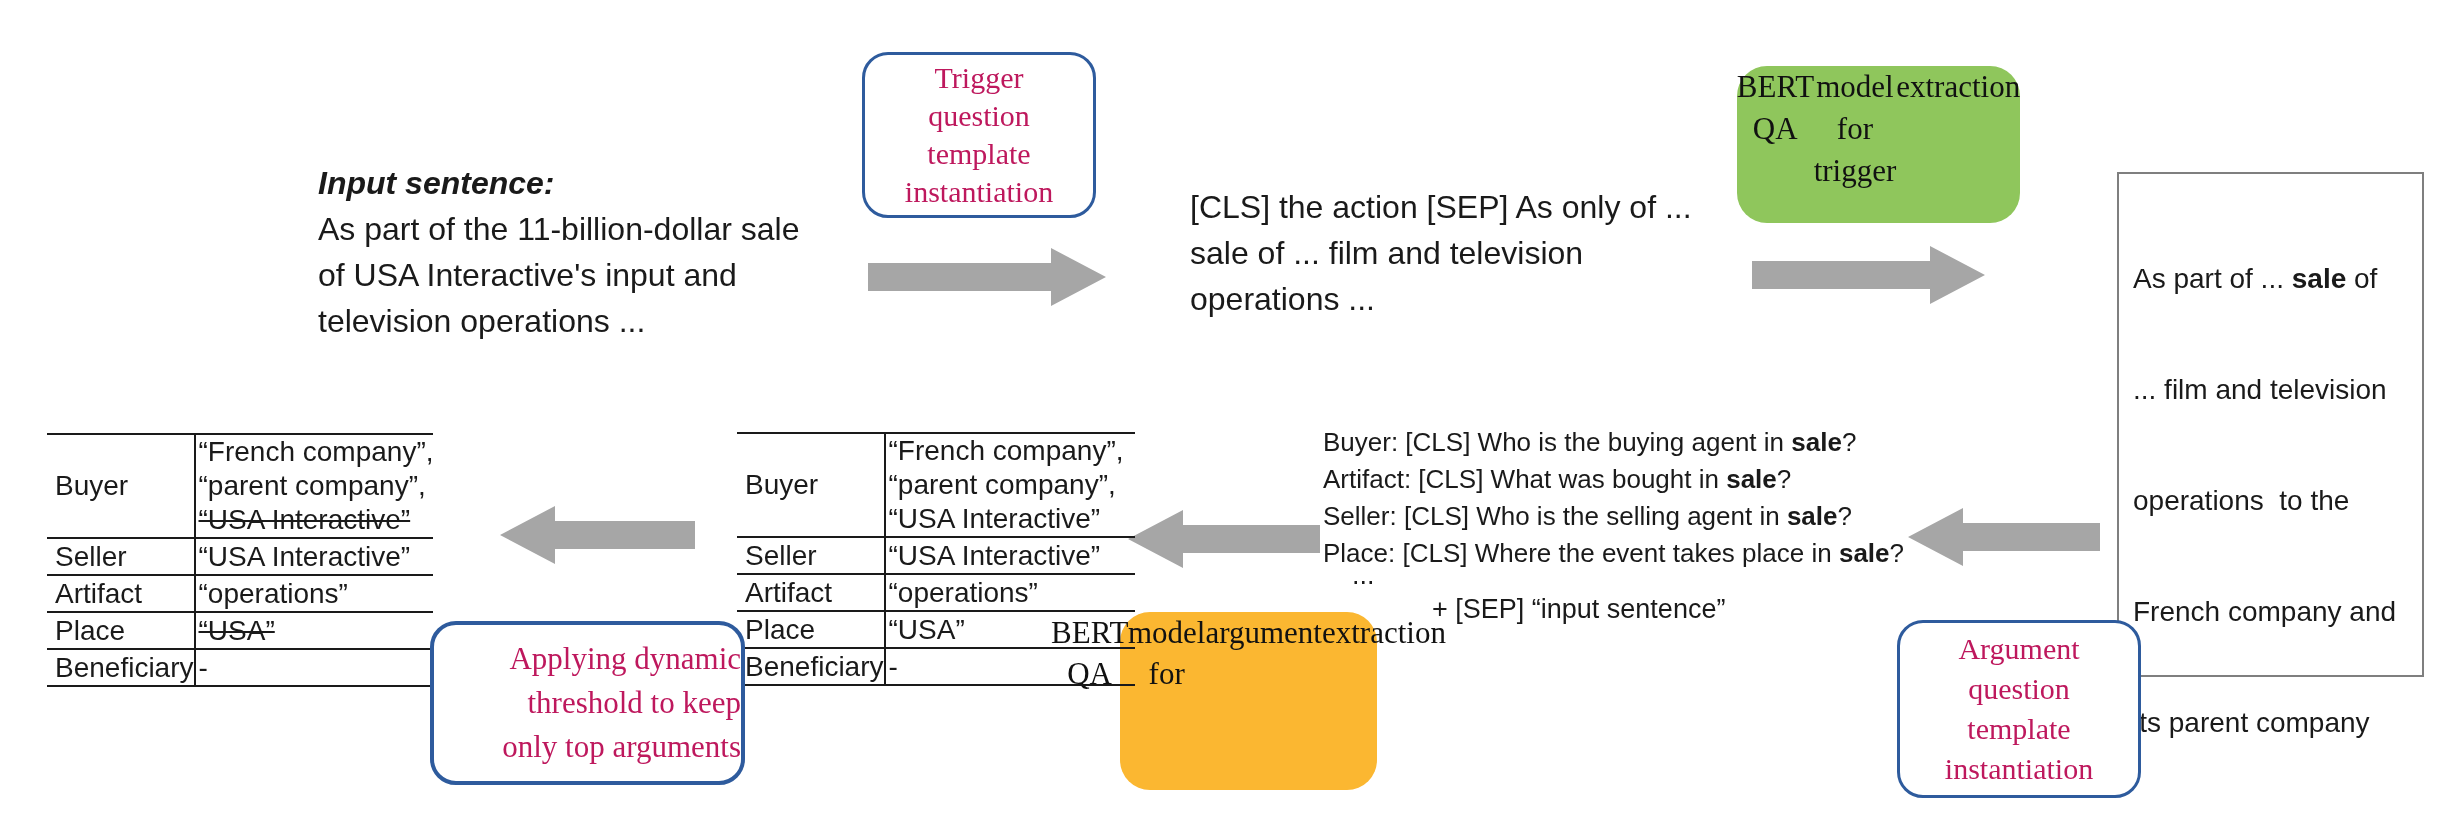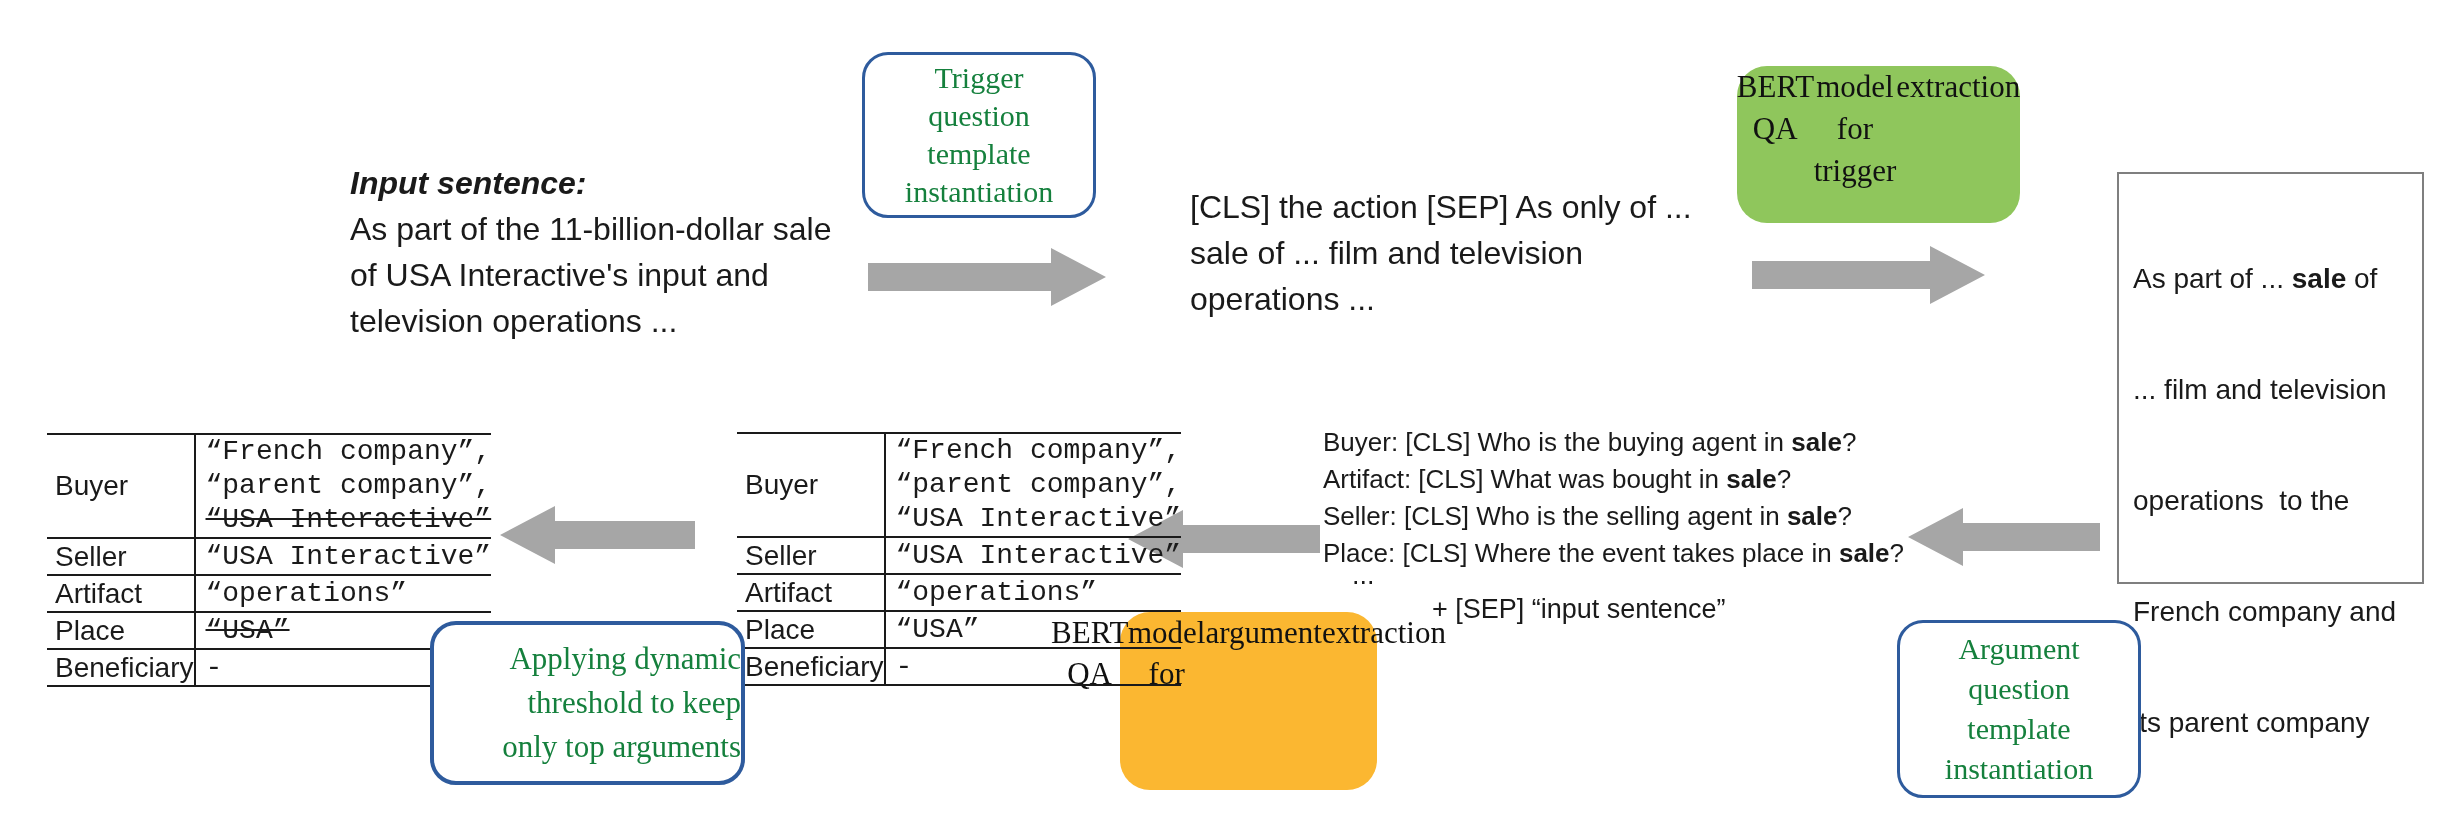--- a/index.html
+++ b/index.html
@@ -2,57 +2,57 @@
 <html><head>
 <meta charset="utf-8">
 <style>
   html,body{margin:0;padding:0;background:#ffffff;}
   #canvas{position:relative;width:2444px;height:822px;background:#ffffff;overflow:hidden;
           color:#1a1a1a;font-family:"Liberation Sans",sans-serif;}
   .abs{position:absolute;}
 
   
   .sans{font-family:"Liberation Sans",sans-serif;color:#1a1a1a;}
-  .input-block{left:318px;top:160px;font-size:32px;line-height:46px;white-space:nowrap;margin-left:32px;}
+  .input-block{left:318px;top:160px;font-size:32px;line-height:46px;white-space:nowrap;}
   .input-heading{font-weight:bold;font-style:italic;}
   .query-block{left:1190px;top:184px;font-size:32px;line-height:46px;white-space:nowrap;}
 
   
   .process-box{border:3px solid #2e5b9d;border-radius:26px;background:#ffffff;
-    font-family:"Liberation Serif",serif;color:#15803d;text-align:center;
+    font-family:"Liberation Serif",serif;color:#be185d;text-align:center;
     display:flex;flex-direction:column;justify-content:center;}
   .trigger-template{left:862px;top:52px;width:228px;height:160px;font-size:30px;line-height:38px;}
   .argument-template{left:1897px;top:620px;width:238px;height:172px;font-size:30px;line-height:40px;}
   .threshold{left:430px;top:621px;width:307px;height:156px;font-size:31px;line-height:44px;border-width:4px;text-align:right;}
 
   
   .model-box{border-radius:30px;font-family:"Liberation Serif",serif;color:#111111;text-align:center;
     display:flex;flex-direction:row;justify-content:center;}
   .trigger-model{left:1737px;top:66px;width:283px;height:157px;background:#8fc65c;font-size:31px;line-height:42px;}
   .argument-model{left:1120px;top:612px;width:257px;height:178px;background:#fbb731;font-size:31px;line-height:41px;}
 
   
-  .output-box{left:2117px;top:172px;width:307px;height:412px;border:2px solid #7f7f7f;
+  .output-box{left:2117px;top:172px;width:307px;height:505px;border:2px solid #7f7f7f;
     background:#ffffff;box-sizing:border-box;padding:12px 14px;font-size:28px;line-height:37px;
     white-space:pre-wrap;}
   .output-box .b{font-weight:bold;}
 
   
   .questions-block{left:1323px;top:424px;font-size:26px;line-height:37px;white-space:nowrap;}
   .questions-block b{font-weight:bold;}
   .q-ellipsis{left:1352px;top:560px;font-size:27px;}
   .q-sep{left:1432px;top:594px;font-size:27px;}
 
   
   .arg-table{position:absolute;border-collapse:collapse;table-layout:fixed;
     font-family:"Liberation Sans",sans-serif;font-size:28px;color:#1a1a1a;}
   .arg-table tr{border-top:2px solid #1a1a1a;border-bottom:2px solid #1a1a1a;}
   .arg-table td{padding:0 0 0 8px;white-space:nowrap;vertical-align:middle;}
   .arg-table td:first-child{border-right:2px solid #1a1a1a;}
-  .arg-table td.val{padding-left:10px;font-family:Liberation Mono, monospace;}
+  .arg-table td.val{padding-left:3px;}
   tr.h-tall{height:104px;} tr.h-row{height:37px;}
   .val-lines{line-height:34px;}
   .strike{text-decoration:line-through;text-decoration-thickness:2px;}
 
   svg.arrow{display:block;}
 </style>
 </head>
 <body>
 
 <div id="canvas">

